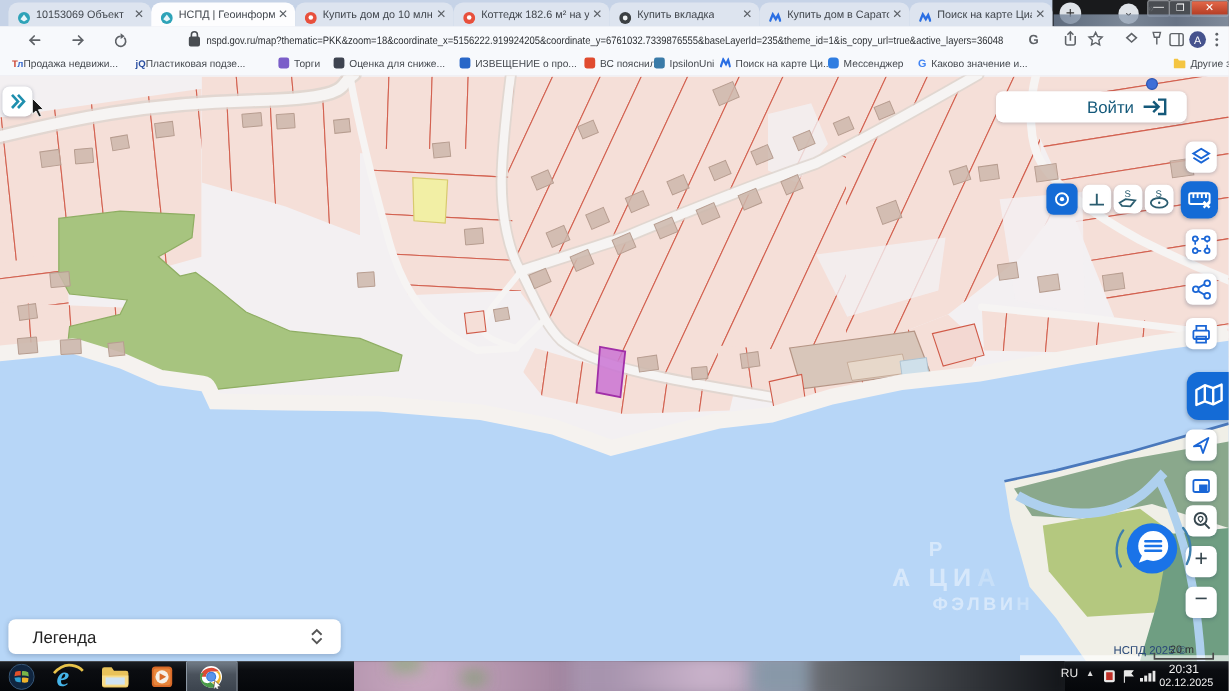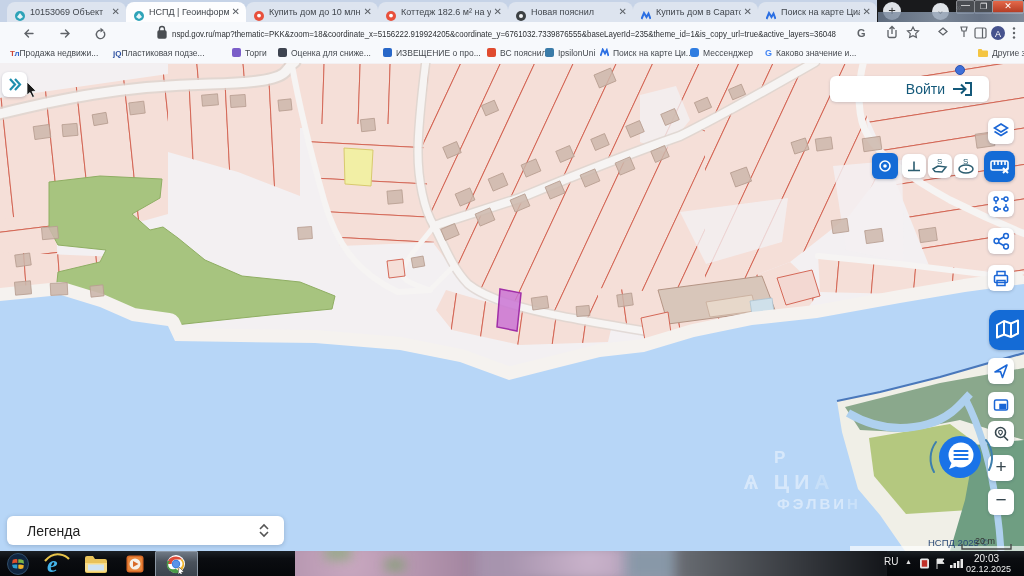--- a/index.html
+++ b/index.html
@@ -58,21 +58,21 @@
         <circle cx="5" cy="4.6" r="1.9" fill="#fff"></circle>
       </svg></span>
     <span class="ttl" style="max-width:90px;">Коттедж 182.6 м² на уч</span>
     <span class="cls">✕</span>
   </div>
 <div class="tab" style="left:508px;width:125px;">
     <span class="fav"><svg width="10" height="10">
         <circle cx="5" cy="5" r="5" fill="#3c4043"></circle>
         <circle cx="5" cy="5" r="2" fill="#f1f3f4"></circle>
       </svg></span>
-    <span class="ttl" style="max-width:85px;">Новая пояснил</span>
+    <span class="ttl" style="max-width:85px;">Купить вкладка</span>
     <span class="cls">✕</span>
   </div>
 <div class="tab" style="left:633px;width:125px;">
     <span class="fav"><svg width="10" height="10">
         <path d="M0.5 8 L3 2 L5.5 6 L7.5 2.5 L9.5 8" stroke="#2b6fe3" stroke-width="2" fill="none"></path>
       </svg></span>
     <span class="ttl" style="max-width:85px;">Купить дом в Саратове</span>
     <span class="cls">✕</span>
   </div>
 <div class="tab" style="left:758px;width:119px;">
@@ -630,13 +630,13 @@
 <path d="M2 1 V11 M2 1 h7 l-1.8 2.2 1.8 2.2 H2" fill="#e8e8e8" stroke="#e8e8e8" stroke-width="0.9"></path>
   </svg>
 <svg class="abs" style="left:950px;top:558px;" width="13" height="11">
 <g fill="#e8e8e8">
       <rect x="0" y="7" width="2.5" height="3"></rect>
       <rect x="3.5" y="5" width="2.5" height="5"></rect>
       <rect x="7" y="3" width="2.5" height="7"></rect>
       <rect x="10.5" y="1" width="2.5" height="9"></rect>
     </g>
   </svg>
-<div class="abs" style="left:974px;top:553px;font-size:10px;color:#f0f0f0;">20:03</div>
+<div class="abs" style="left:974px;top:553px;font-size:10px;color:#f0f0f0;">20:31</div>
 <div class="abs" style="left:966px;top:564px;font-size:9px;color:#f0f0f0;">02.12.2025</div>
 </body></html>

